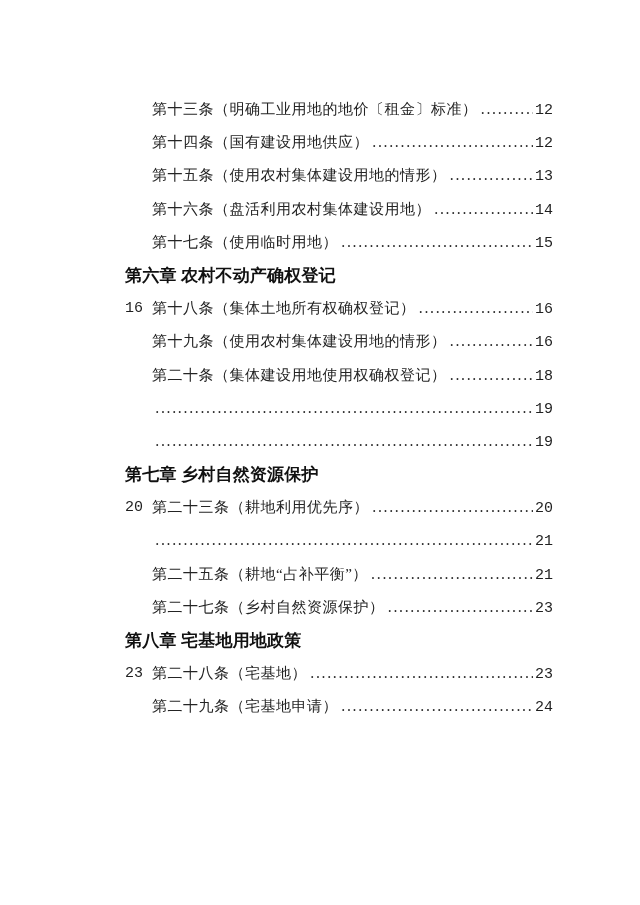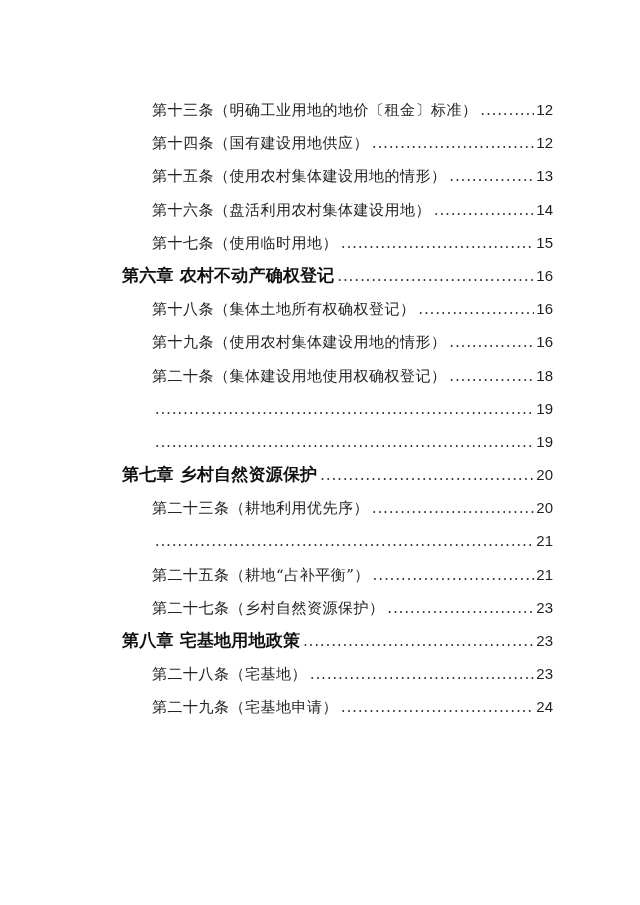--- a/index.html
+++ b/index.html
@@ -34,41 +34,43 @@
     font-size: 15px;
     letter-spacing: 0.5px;
     color: #242424;
   }
   .toc-row.chapter {
     font-family: "DejaVu Sans", "Liberation Sans", sans-serif;
     font-weight: 700;
     font-size: 17px;
     letter-spacing: 0.2px;
     color: #111111;
+    flex-direction: column;
   }
   .toc-title {
     flex: 0 0 auto;
+    font-family: Liberation Serif, serif;
   }
   .dot-leader {
     flex: 1 1 auto;
     overflow: hidden;
     margin: 0 2px 0 3px;
     min-width: 10px;
   }
   .dot-leader::after {
     content: "........................................................................................................................";
     font-family: "DejaVu Serif", "Liberation Serif", serif;
     font-weight: 400;
     font-size: 14px;
     letter-spacing: 1.2px;
     color: #2b2b2b;
   }
   .toc-page-num {
     flex: 0 0 auto;
-    font-family: Liberation Sans, sans-serif;
+    font-family: Liberation Mono, monospace;
     font-weight: 400;
     font-size: 15px;
     letter-spacing: 0;
     color: #1f1f1f;
   }
 </style>
 </head>
 <body>
 
 <div class="doc-page">

